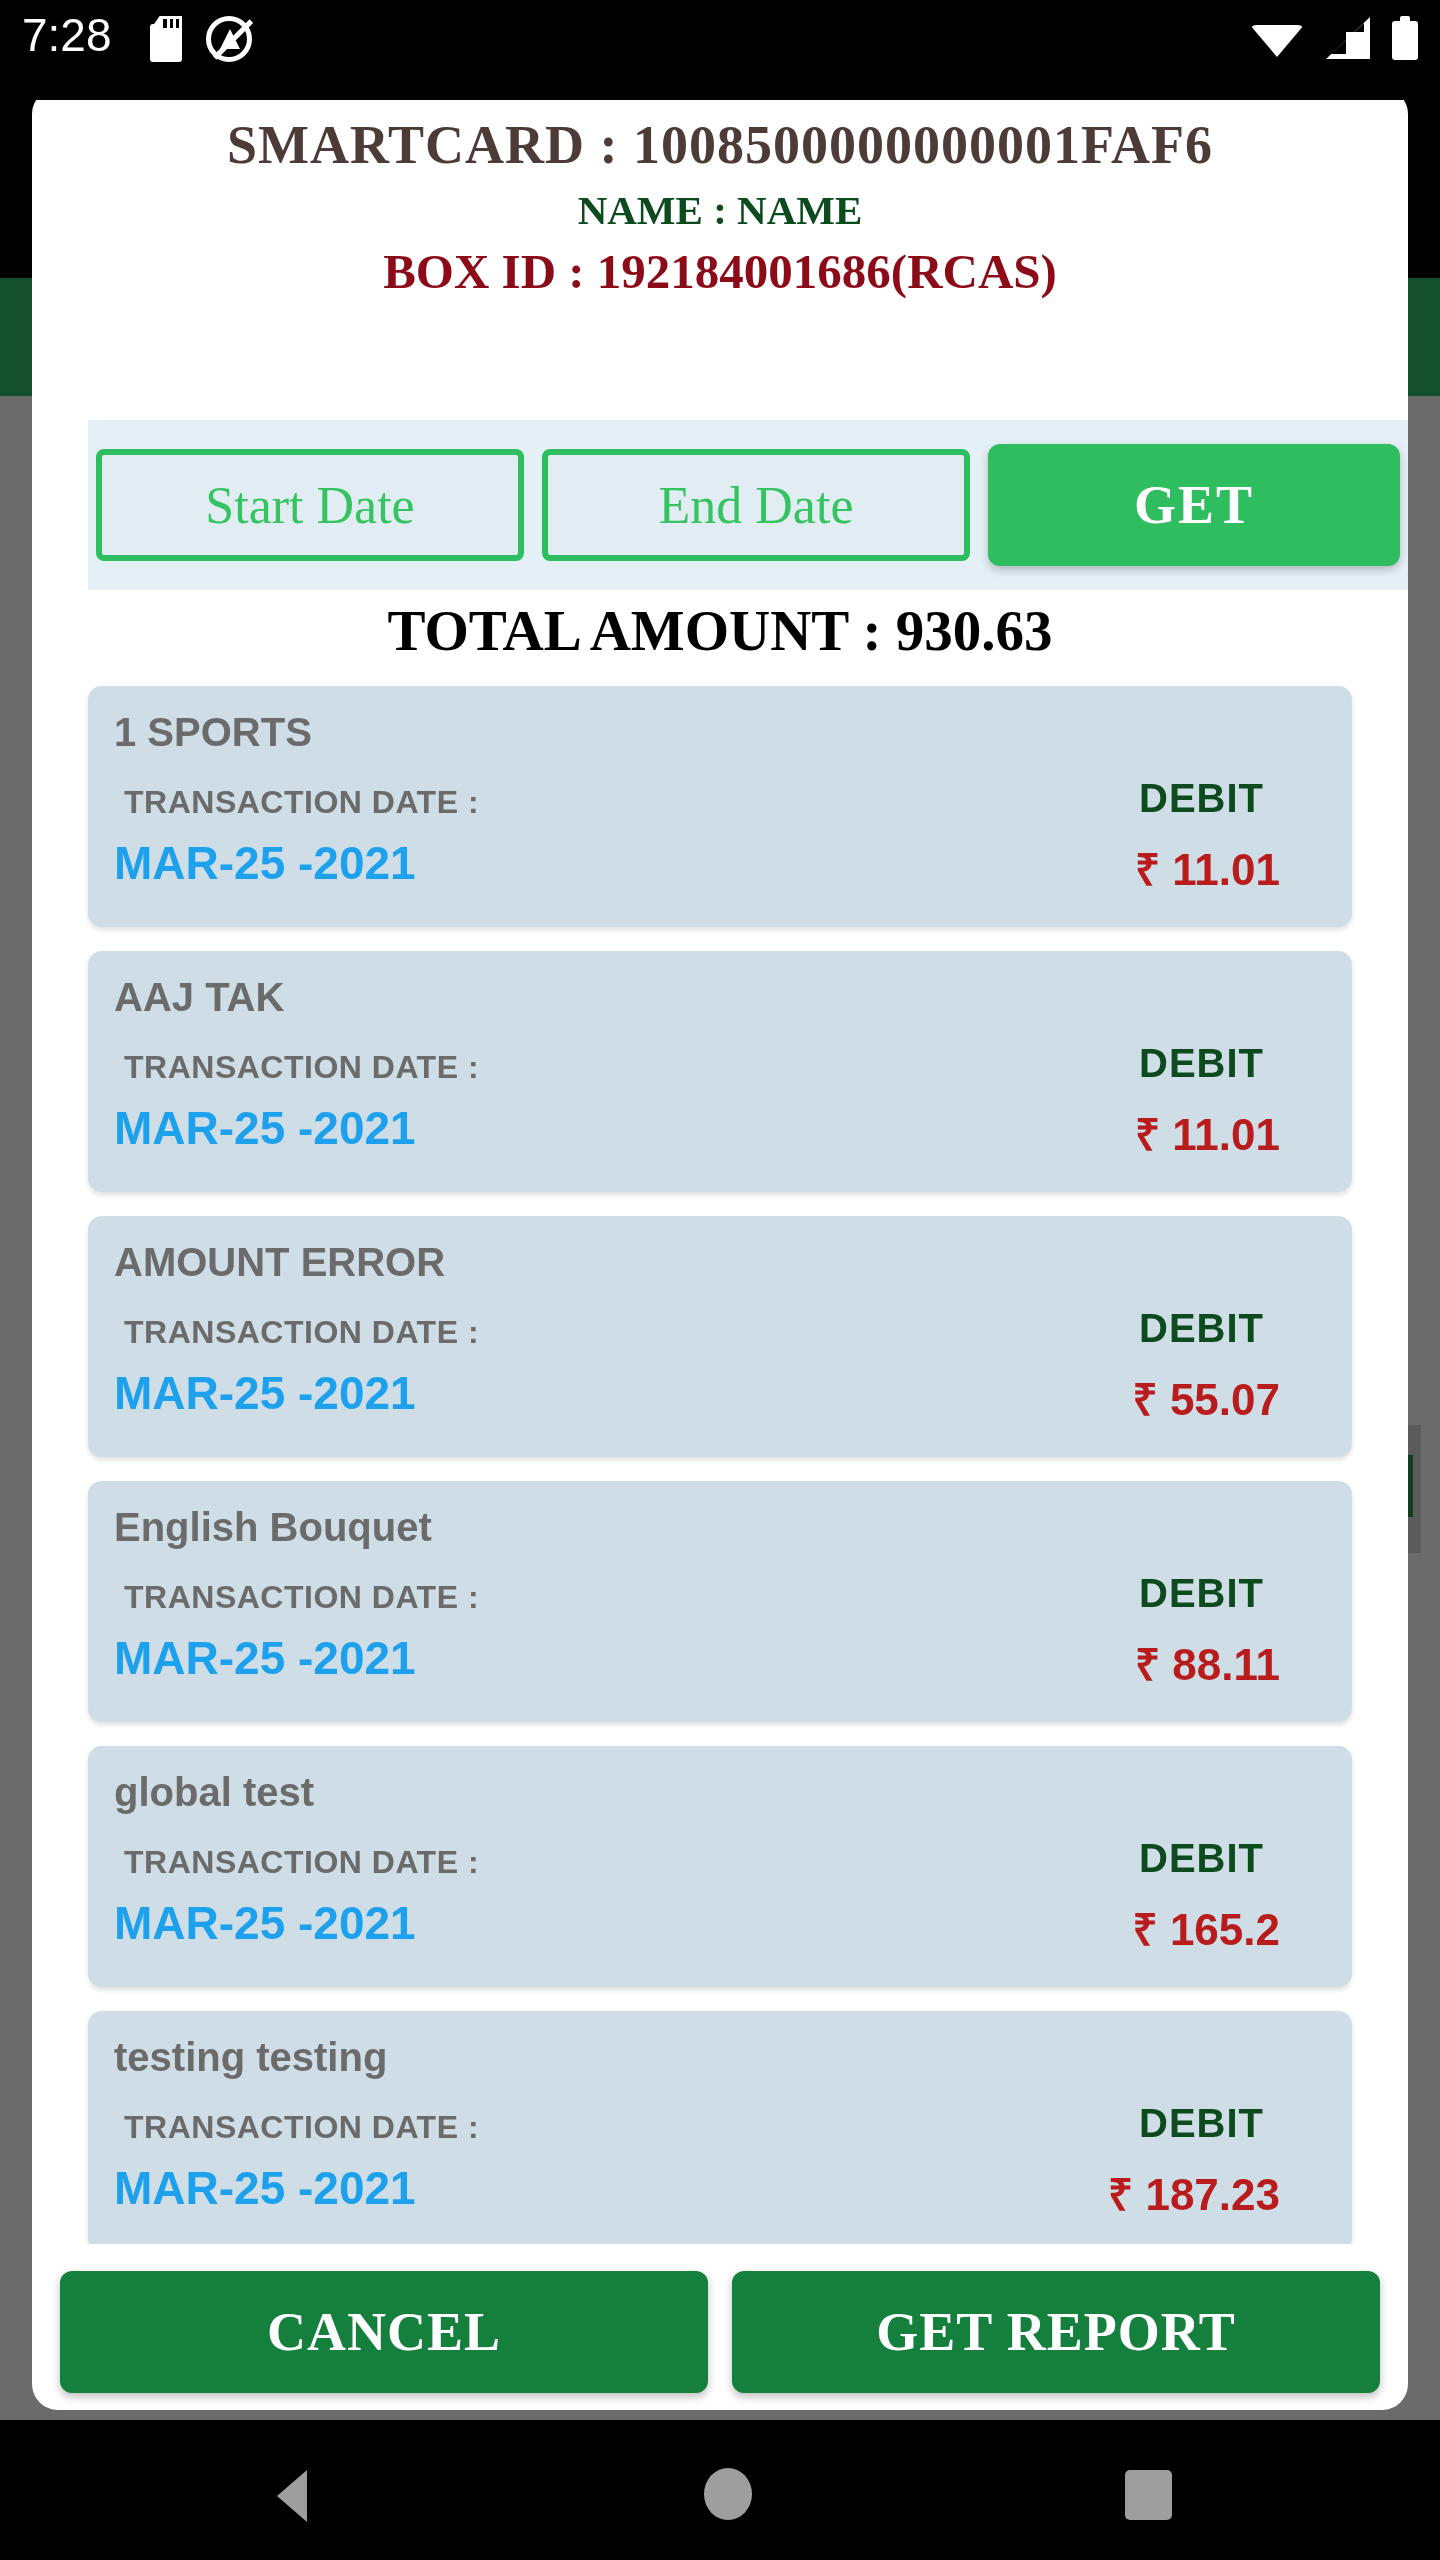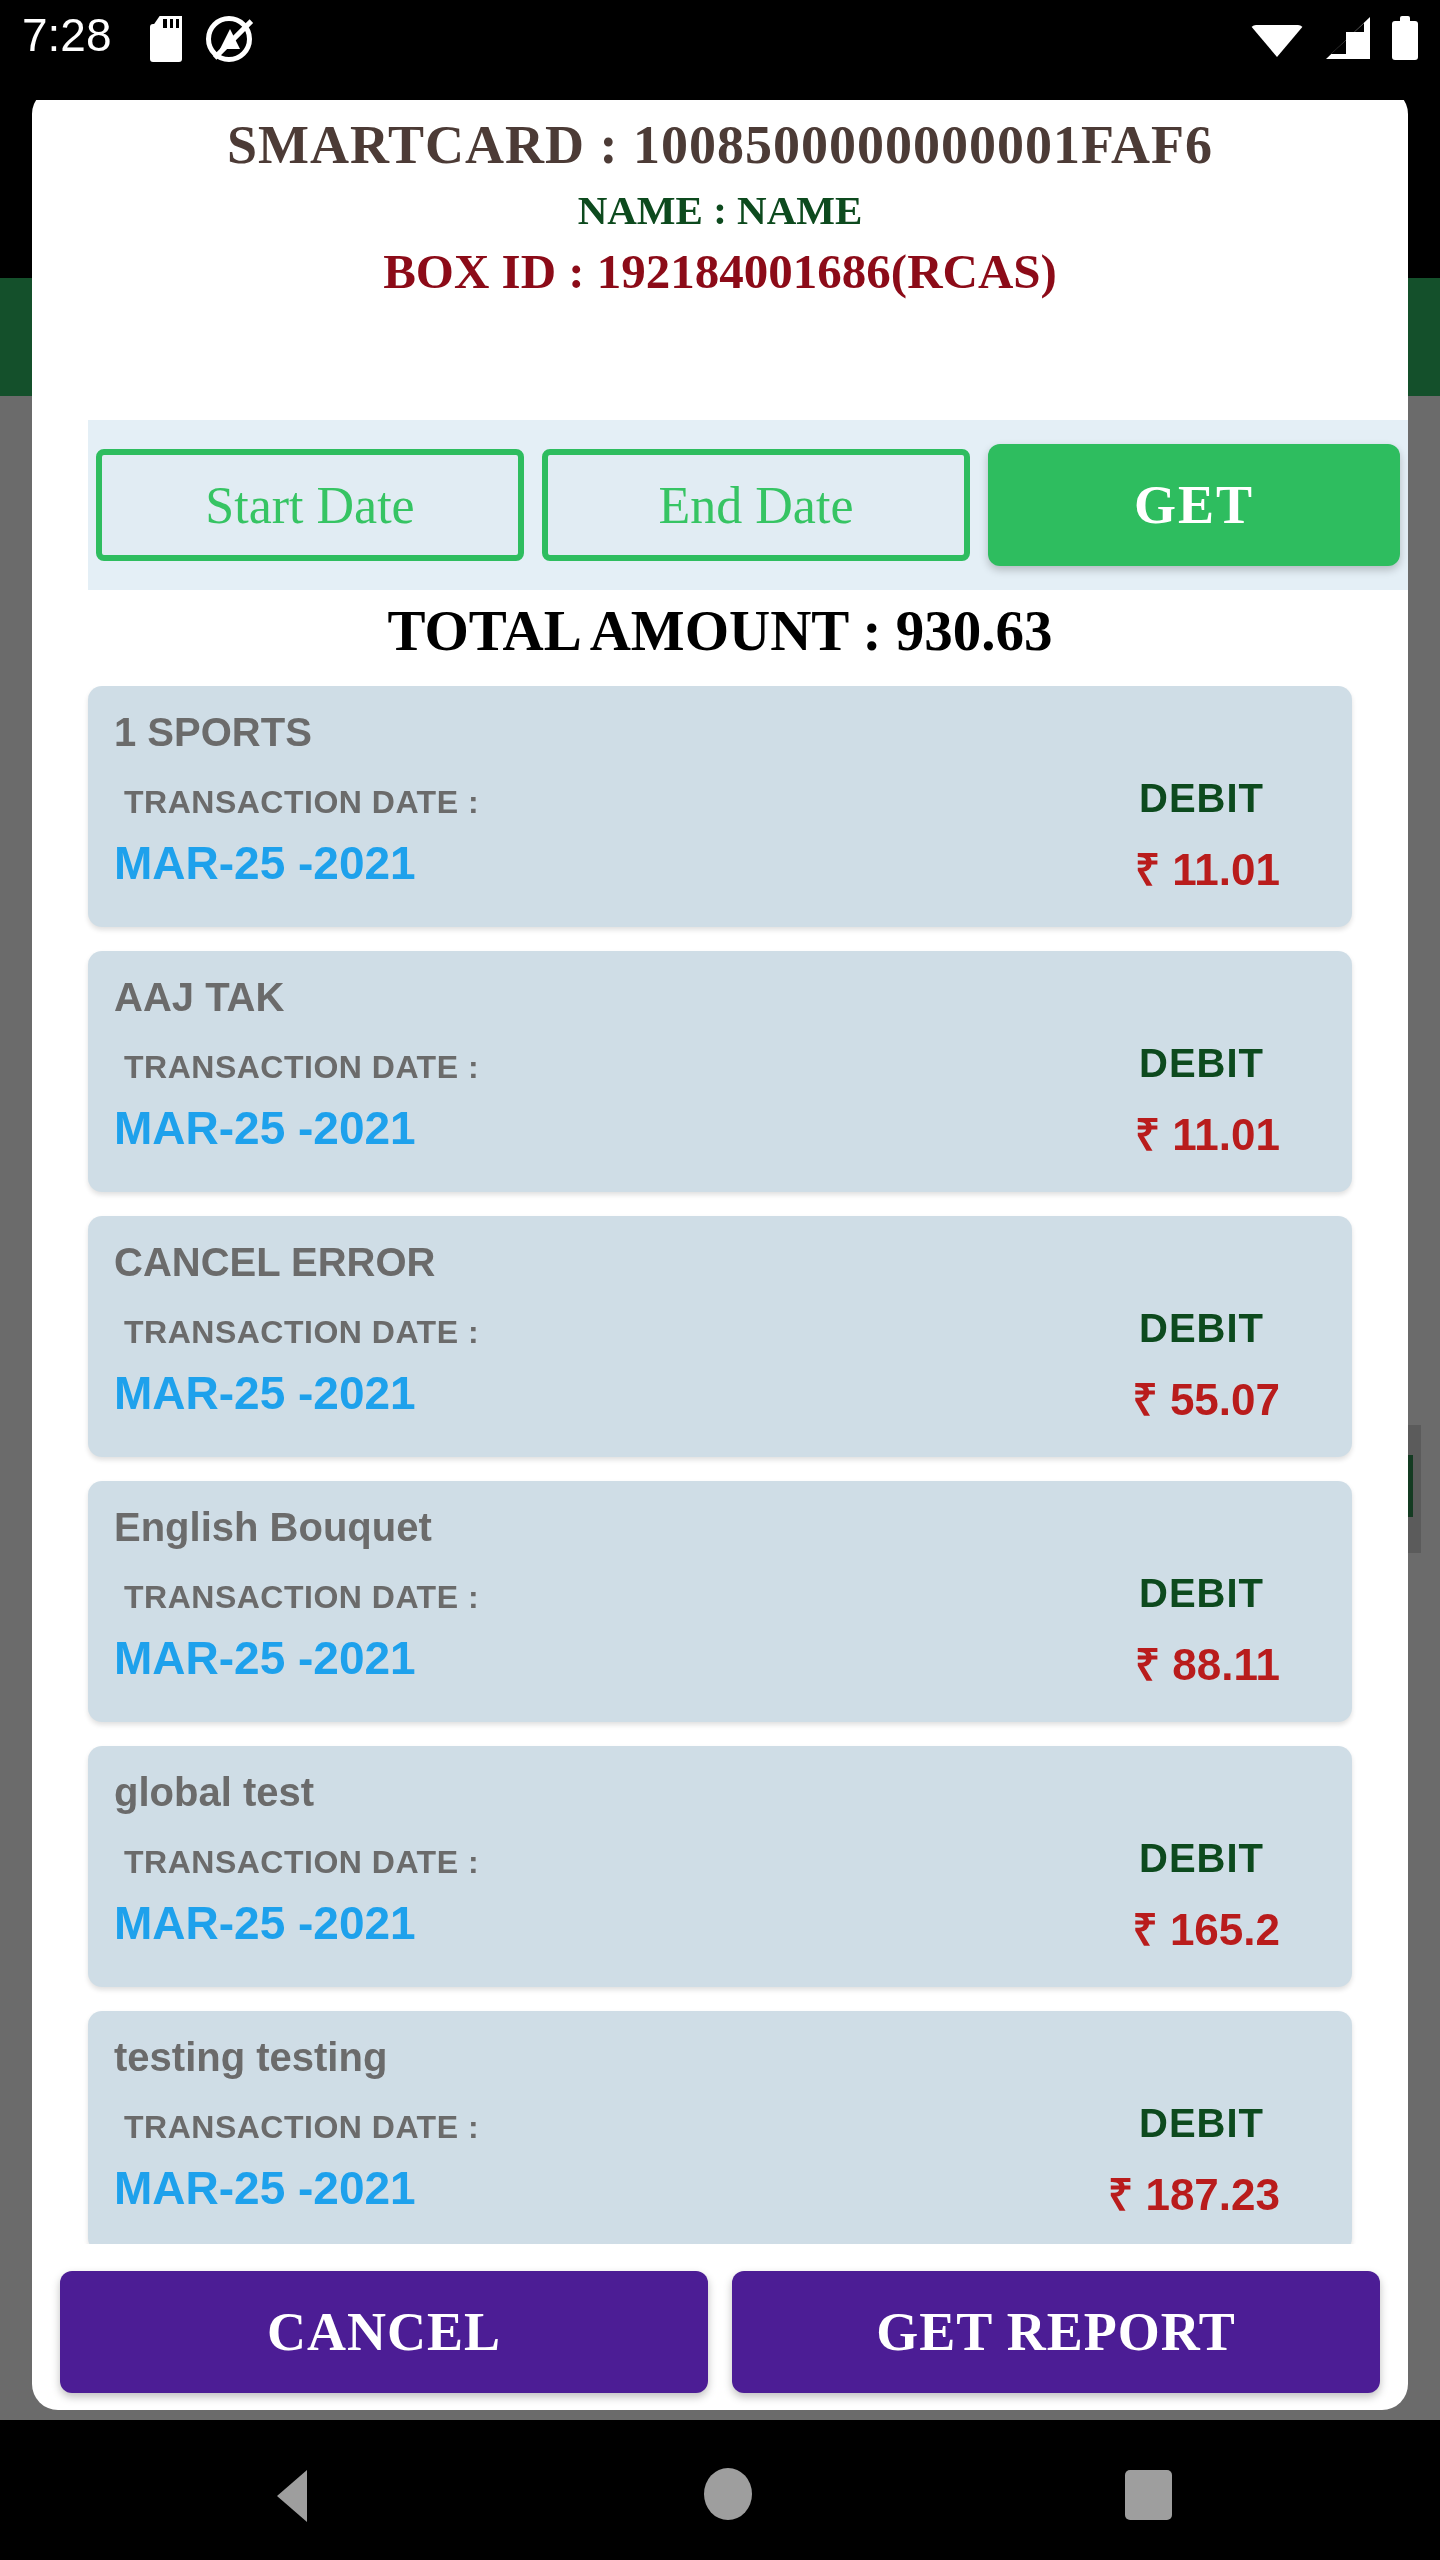--- a/index.html
+++ b/index.html
@@ -331,21 +331,21 @@
     width: 1376px;
     height: 139px;
     display: flex;
     gap: 24px;
     padding: 0 28px;
     box-sizing: border-box;
   }
   .footer-btn {
     flex: 1 1 0;
     height: 122px;
-    background: #4c1d95;
+    background: #15803d;
     border-radius: 12px;
     display: flex;
     align-items: center;
     justify-content: center;
     font-family: "Liberation Serif", serif;
     font-weight: bold;
     font-size: 54px;
     color: #ffffff;
     letter-spacing: 1px;
     box-shadow: 0 4px 9px rgba(0,0,0,0.25);
@@ -442,21 +442,21 @@
           <div class="tx-amount">₹ 11.01</div>
         </div>
         <div class="txcard">
           <div class="tx-title">AAJ TAK</div>
           <div class="tx-datelabel">TRANSACTION DATE :</div>
           <div class="tx-datevalue">MAR-25 -2021</div>
           <div class="tx-type">DEBIT</div>
           <div class="tx-amount">₹ 11.01</div>
         </div>
         <div class="txcard">
-          <div class="tx-title">CANCEL ERROR</div>
+          <div class="tx-title">AMOUNT ERROR</div>
           <div class="tx-datelabel">TRANSACTION DATE :</div>
           <div class="tx-datevalue">MAR-25 -2021</div>
           <div class="tx-type">DEBIT</div>
           <div class="tx-amount">₹ 55.07</div>
         </div>
         <div class="txcard">
           <div class="tx-title">English Bouquet</div>
           <div class="tx-datelabel">TRANSACTION DATE :</div>
           <div class="tx-datevalue">MAR-25 -2021</div>
           <div class="tx-type">DEBIT</div>

